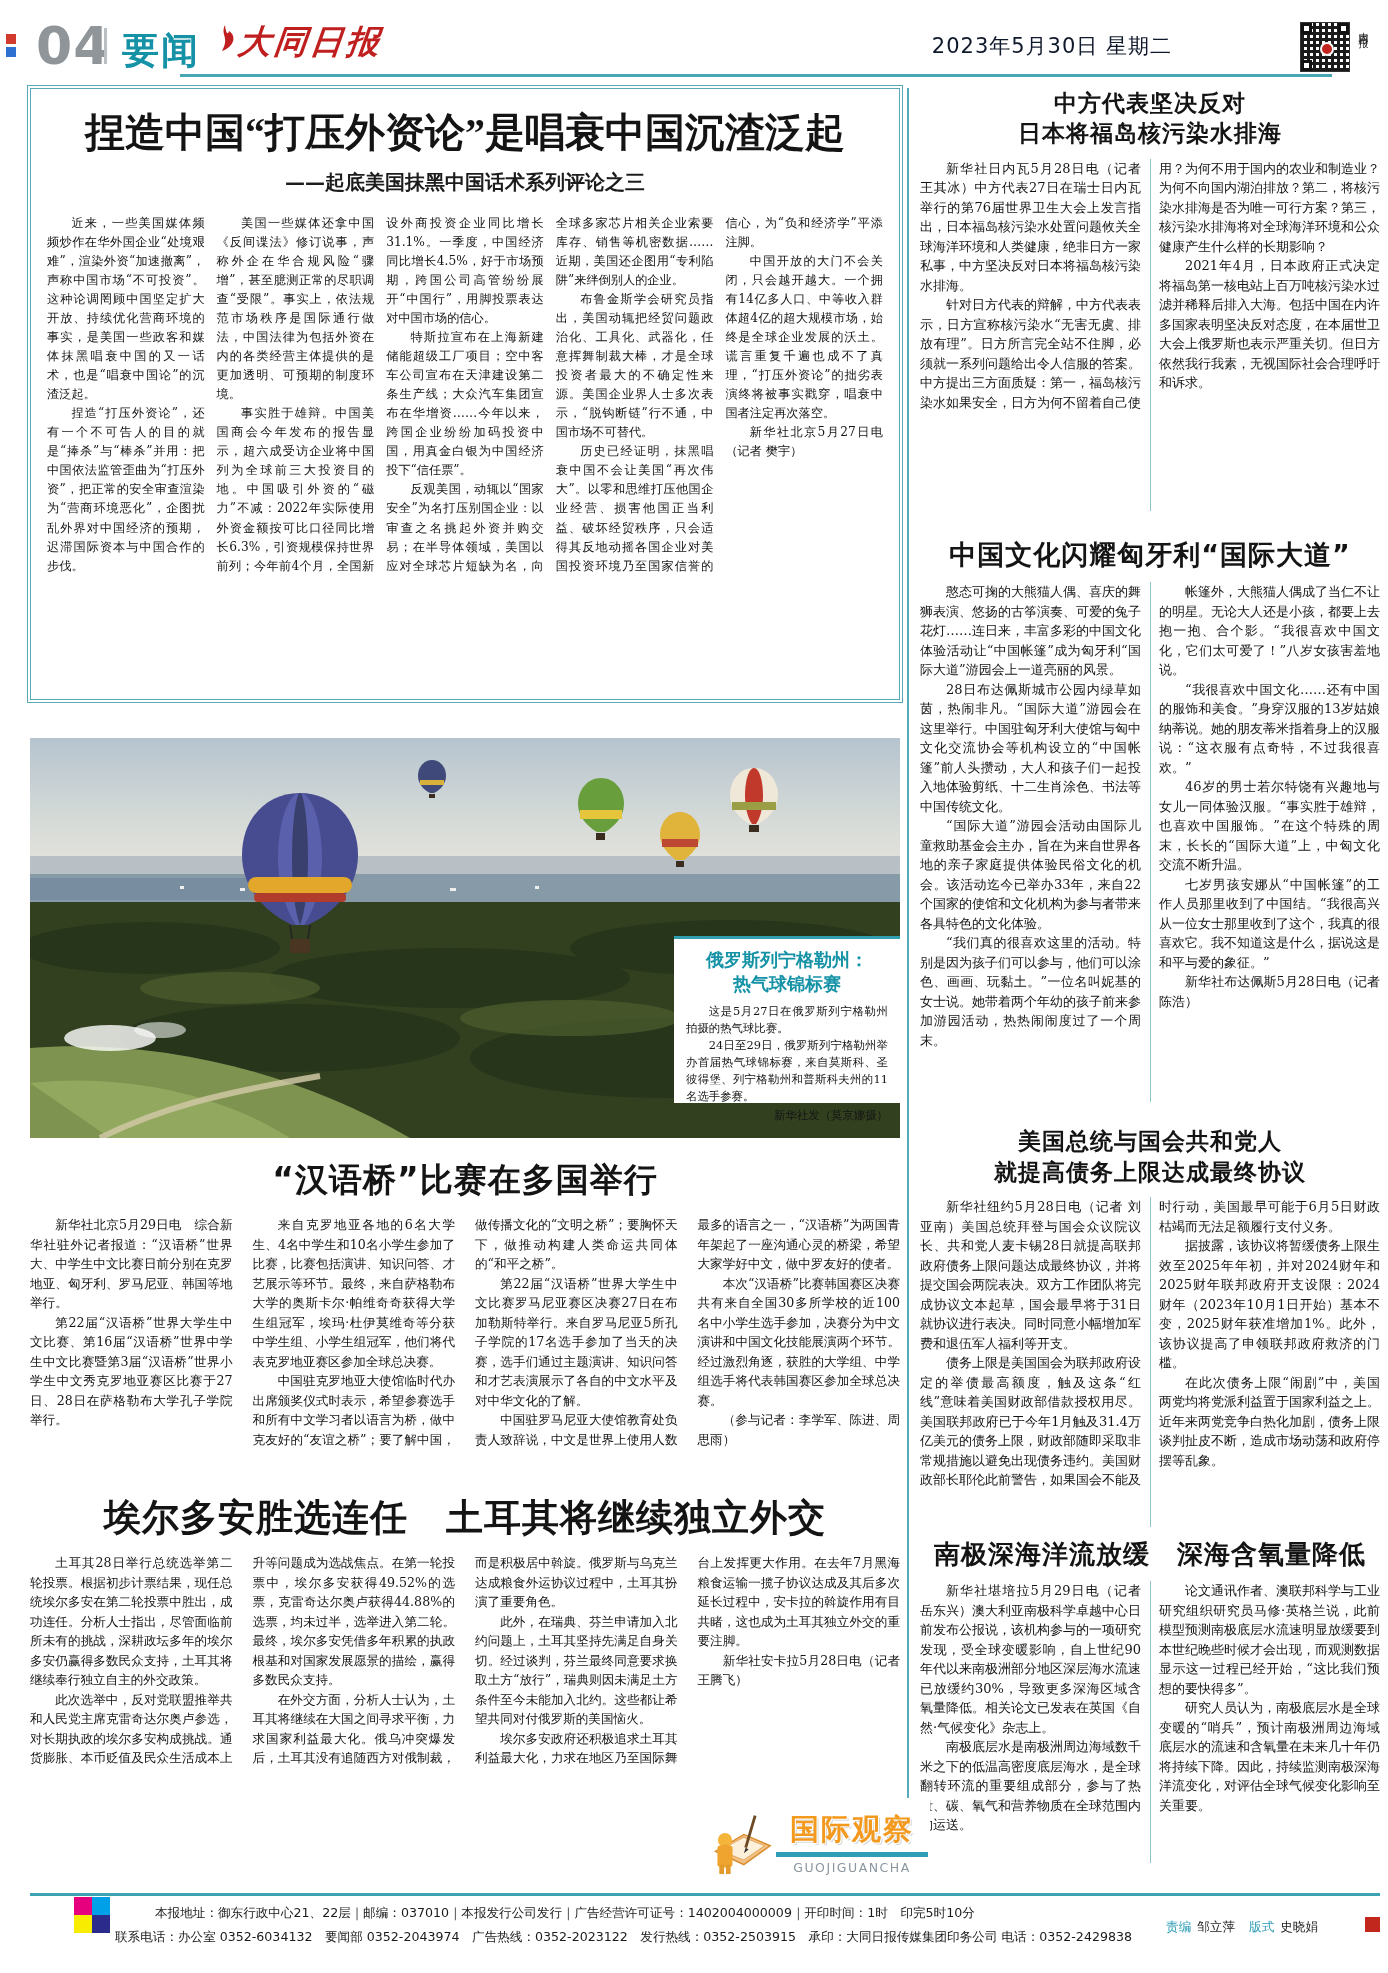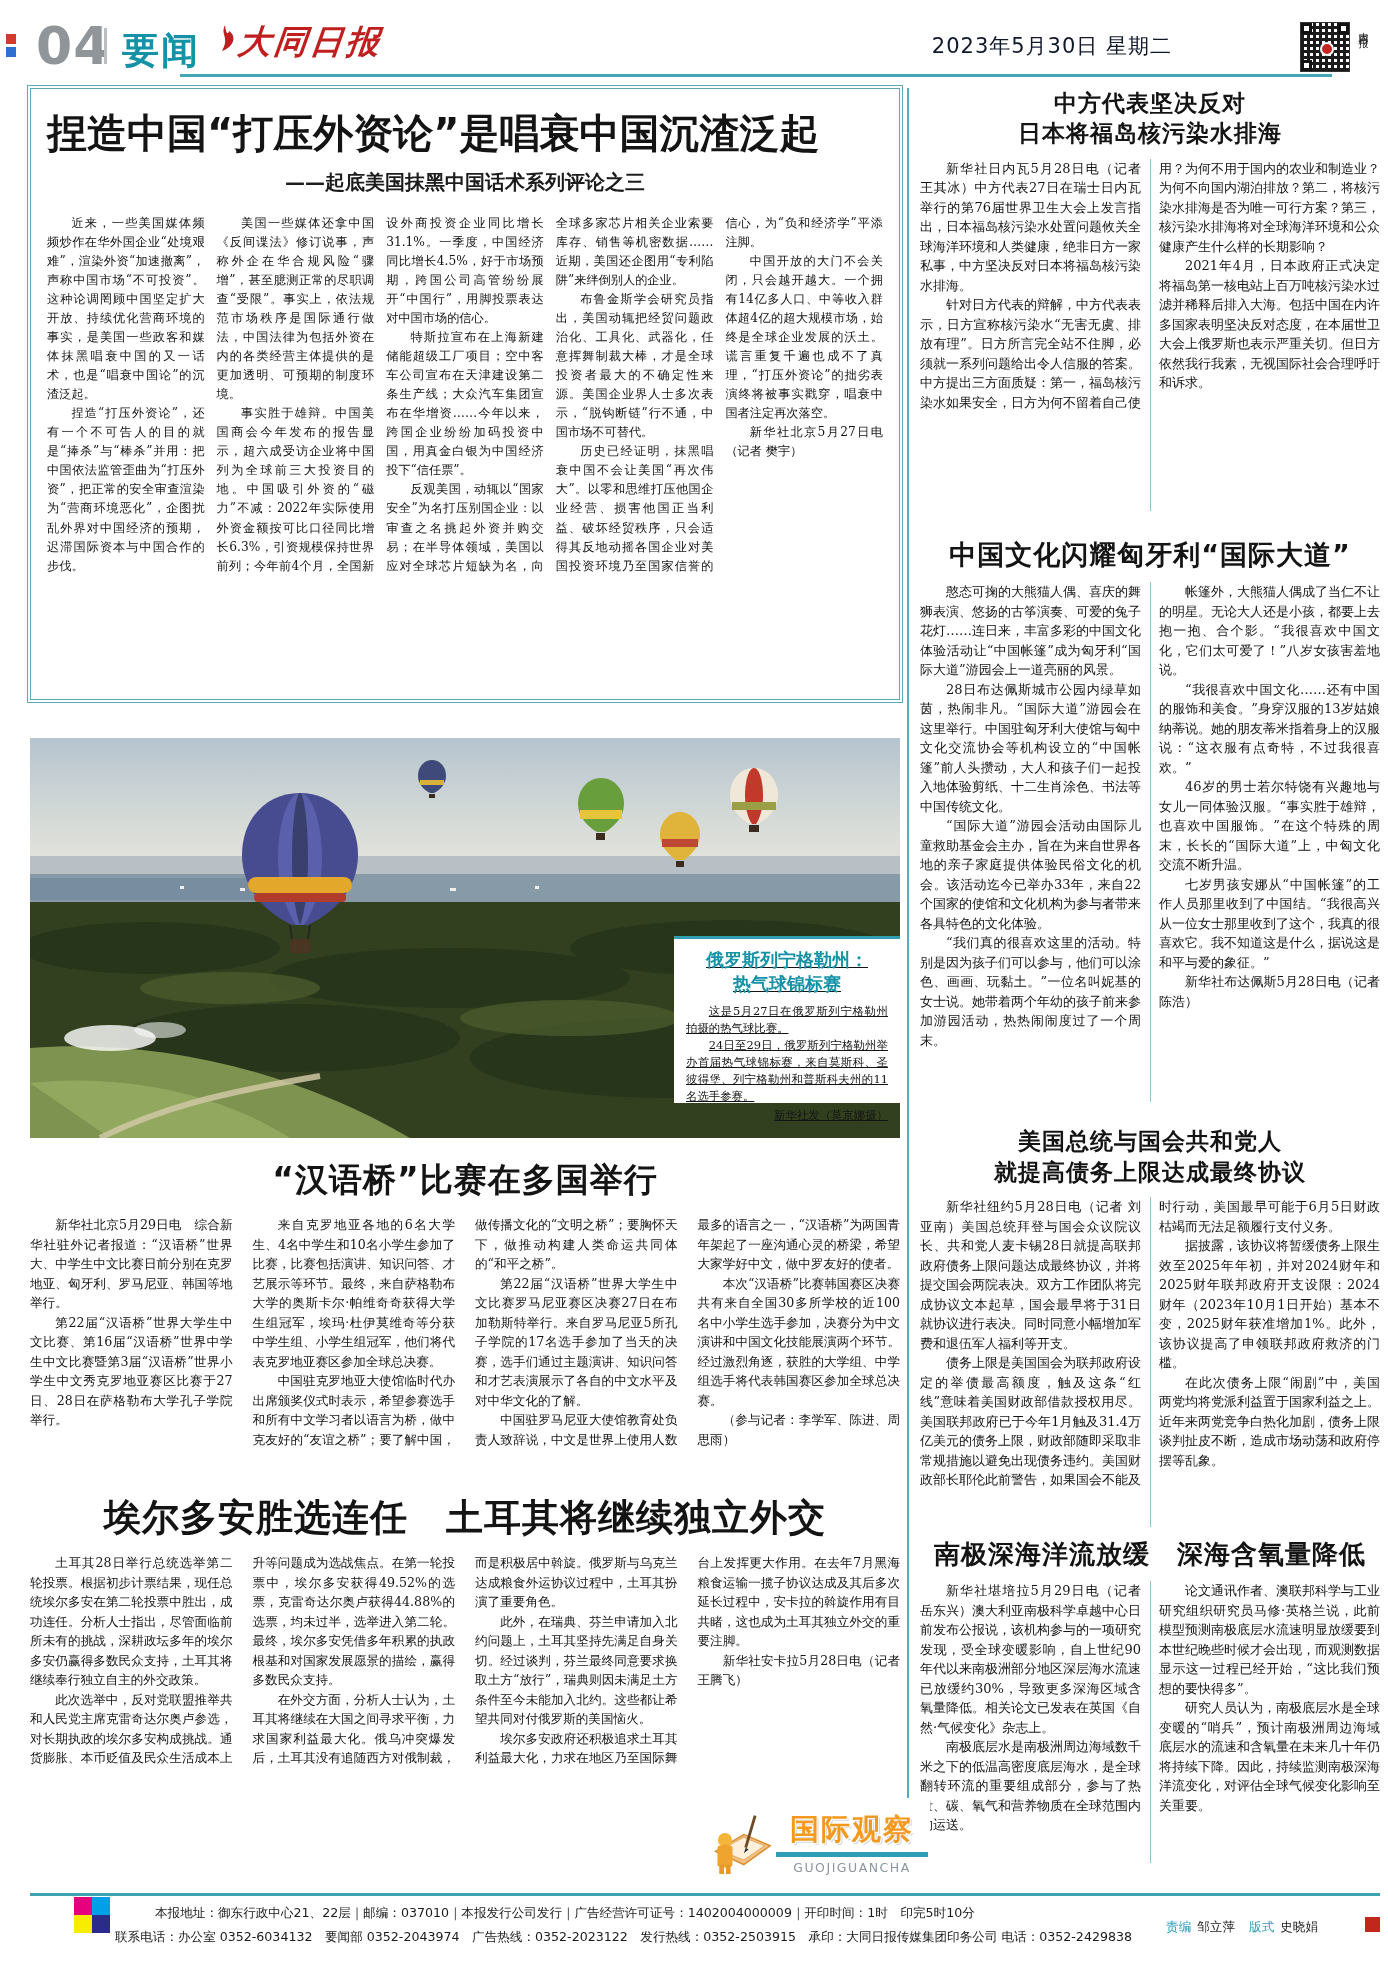--- a/index.html
+++ b/index.html
@@ -26,29 +26,29 @@
   .reg-top{position:absolute;left:6px;top:34px;width:10px;}
   .reg-top i{display:block;width:10px;height:10px;margin-bottom:3px;}
   
   .content{position:absolute;left:30px;top:88px;width:1350px;height:1800px;display:flex;}
   .left{width:870px;flex:none;}
   .region-divider{width:2px;flex:none;background:#55acba;margin-left:7px;margin-right:11px;height:1796px;}
   .right{flex:1;min-width:0;}
   
   .lead-box{height:612px;box-sizing:border-box;border:1px solid #58aab8;outline:1px solid #58aab8;outline-offset:2px;
             padding:16px 16px 10px;}
-  .lead-headline{font-size:40px;font-weight:bold;text-align:left;line-height:1.2;margin:4px 0 12px;letter-spacing:0px;}
+  .lead-headline{font-size:40px;font-weight:bold;text-align:center;line-height:1.2;margin:4px 0 12px;letter-spacing:0px;font-family:Liberation Serif, serif;}
   .lead-subhead{font-size:20px;font-weight:600;text-align:center;margin-bottom:18px;color:#1c1c1c;}
   .lead-body{column-count:5;column-gap:12px;height:468px;overflow:hidden;
              font-size:12.2px;line-height:1.56;text-align:justify;font-family:"DejaVu Serif",serif;}
   
   .photo{position:relative;margin-top:38px;width:870px;height:400px;overflow:hidden;background:#6d7b62;}
   .photo svg{display:block;}
   .photo-caption{position:absolute;right:0;top:198px;width:226px;height:167px;background:#ffffff;
-                 border-top:3px solid #2f9fb1;padding:9px 12px 6px;box-sizing:border-box;text-decoration:underline;}
+                 border-top:3px solid #2f9fb1;padding:9px 12px 6px;box-sizing:border-box;}
   .cap-title{color:#1592a6;font-size:18px;font-weight:bold;text-align:center;line-height:1.35;}
   .cap-body{margin-top:6px;font-size:11.4px;line-height:1.5;text-align:justify;font-family:"DejaVu Serif",serif;}
   .cap-credit{text-align:right;font-size:11.4px;margin-top:3px;font-family:"DejaVu Serif",serif;}
   
   .hyq{margin-top:20px;}
   .art-headline-l{font-size:33px;font-weight:bold;text-align:center;margin:0 0 12px;letter-spacing:1px;}
   .hyq .art-body{column-count:4;column-gap:20px;height:278px;overflow:hidden;
                  font-size:12.6px;line-height:1.55;text-align:justify;font-family:"DejaVu Serif",serif;}
   .erd{}
   .erd .art-headline-l{font-size:37px;margin-bottom:10px;}

